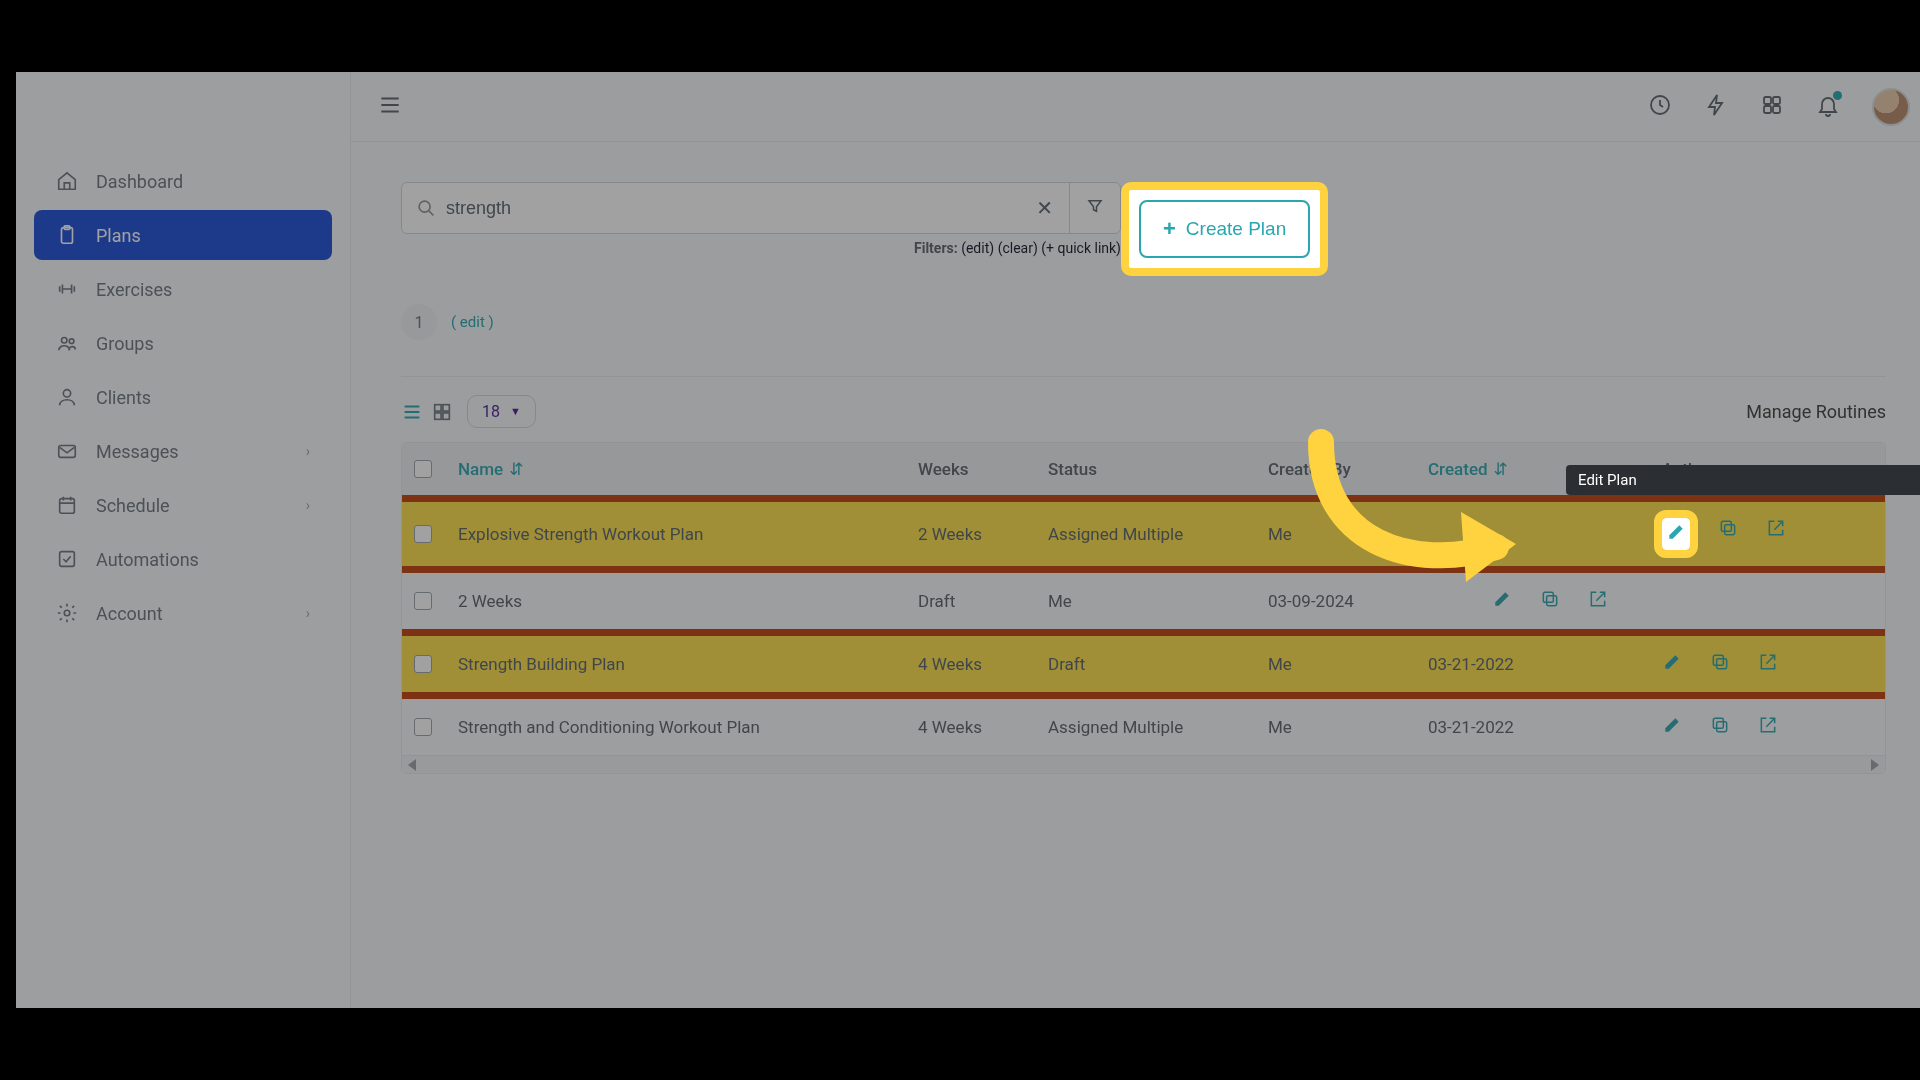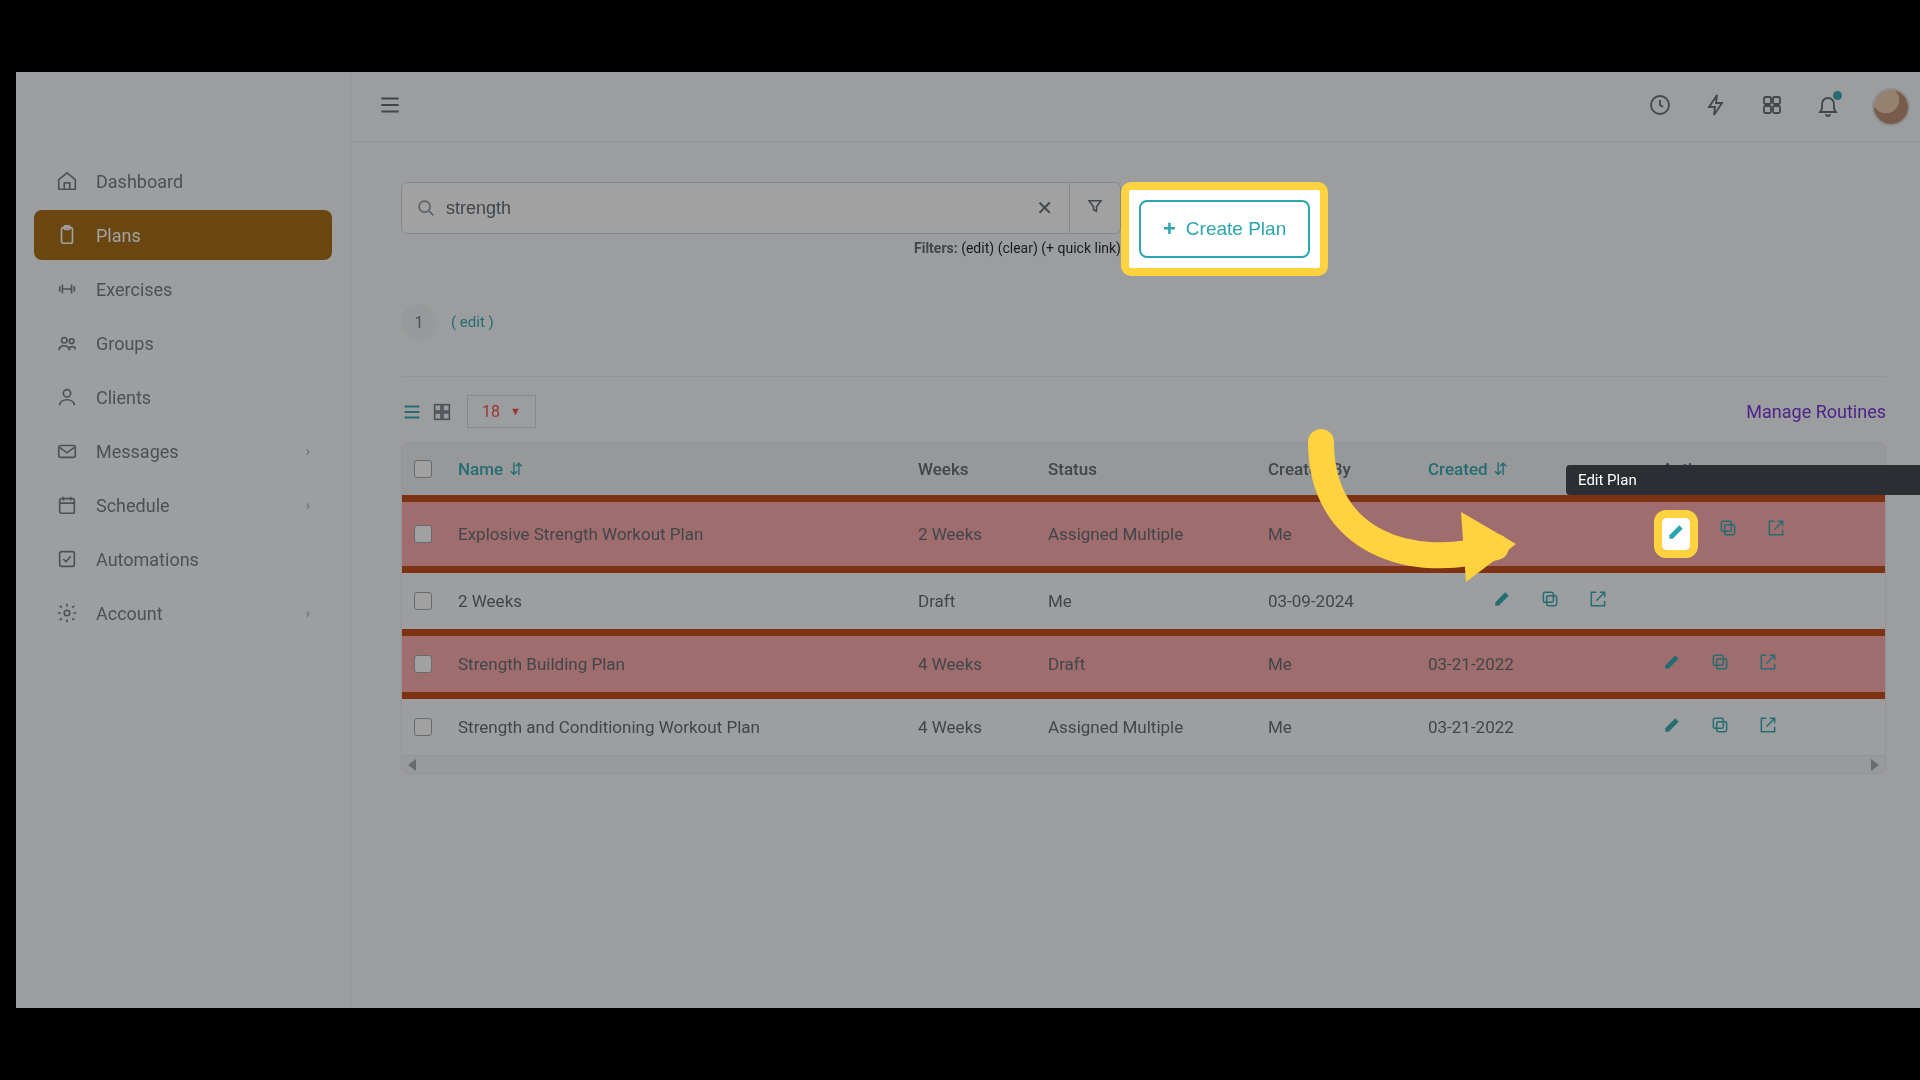--- a/index.html
+++ b/index.html
@@ -1,20 +1,20 @@
 <!DOCTYPE html>
 <html><head>
 <meta charset="utf-8">
 <style>
   * { box-sizing: border-box; margin: 0; padding: 0; }
   html, body { width: 1920px; height: 1080px; font-family: -apple-system, BlinkMacSystemFont, "Segoe UI", Roboto, Arial, sans-serif; background: #000; overflow: hidden; }
   .letterbox { position: absolute; left: 16px; top: 72px; width: 1920px; height: 936px; background: #f7f9fa; }
   .sidebar { position: absolute; left: 0; top: 0; width: 335px; height: 100%; background: #f9fafb; border-right: 1px solid #e5e8eb; padding-top: 80px; }
   .nav-item { display: flex; align-items: center; gap: 18px; padding: 14px 22px; margin: 4px 18px; border-radius: 8px; color: #6b7680; font-size: 18px; cursor: pointer; position: relative; }
-  .nav-item.active { background: #a16207; color: #fff; }
+  .nav-item.active { background: #1d4ed8; color: #fff; }
   .nav-item .chev { margin-left: auto; font-size: 14px; color: #9aa3ab; }
   .icon { display: inline-flex; width: 22px; height: 22px; align-items: center; justify-content: center; }
   .icon svg { width: 22px; height: 22px; stroke: currentColor; fill: none; stroke-width: 1.8; }
   .main { position: absolute; left: 335px; top: 0; right: 0; bottom: 0; }
   .topbar { height: 70px; border-bottom: 1px solid #e5e8eb; display: flex; align-items: center; padding: 0 26px; gap: 20px; }
   .topbar-right { margin-left: auto; display: flex; align-items: center; gap: 32px; }
   .topbar-icon { color: #5a636b; cursor: pointer; position: relative; }
   .topbar-icon svg { width: 24px; height: 24px; stroke: currentColor; fill: none; stroke-width: 1.8; }
   .dot { position: absolute; top: -2px; right: -2px; width: 9px; height: 9px; background: #2aa6b0; border-radius: 50%; }
   .avatar { width: 38px; height: 38px; border-radius: 50%; background: radial-gradient(circle at 35% 30%, #e8c8a8 0 40%, #b8896a 41% 100%); border: 2px solid #d9dde1; }
@@ -31,23 +31,23 @@
   .filters-line b { font-weight: 700; }
   .link { color: #0f172a; cursor: pointer; }
   .create-btn { margin-left: auto; border: 2px solid #2aa6b0; color: #2aa6b0; background: #fff; border-radius: 8px; padding: 14px 22px; font-size: 19px; font-weight: 500; display: flex; align-items: center; gap: 10px; cursor: pointer; }
   .create-wrap { position: relative; padding: 10px; border: 8px solid #ffd23f; border-radius: 10px; background: #fff; }
   .pagination-row { display: flex; align-items: center; gap: 14px; margin-top: 28px; }
   .page-pill { width: 36px; height: 36px; border-radius: 50%; background: #eef1f3; color: #6b7680; display: flex; align-items: center; justify-content: center; font-size: 16px; }
   .page-edit { color: #2aa6b0; font-size: 15px; }
   .toolbar-row { display: flex; align-items: center; margin-top: 36px; border-top: 1px solid #e5e8eb; padding-top: 18px; }
   .view-toggle { display: flex; gap: 8px; color: #6b7680; }
   .view-toggle .active { color: #2aa6b0; }
-  .page-size { margin-left: 14px; border: 1px solid #cfd6db; border-radius: 0; padding: 6px 14px; font-size: 16px; color: #ef4444; display: flex; align-items: center; gap: 10px; cursor: pointer; justify-content: space-between; }
-  .manage-link { margin-left: auto; color: #6d28d9; font-size: 18px; cursor: pointer; }
-  .table { margin-top: 14px; border: 1px solid #e5e8eb; border-radius: 6px; background: #fca5a5; width: 100%; }
+  .page-size { margin-left: 14px; border: 1px solid #cfd6db; border-radius: 10px; padding: 6px 14px; font-size: 16px; color: #4c1d95; display: flex; align-items: center; gap: 10px; cursor: pointer; justify-content: space-between; }
+  .manage-link { margin-left: auto; color: #404040; font-size: 18px; cursor: pointer; }
+  .table { margin-top: 14px; border: 1px solid #e5e8eb; border-radius: 6px; background: #fde047; width: 100%; }
   .thead, .trow { display: grid; grid-template-columns: 44px 460px 130px 220px 160px 170px 1fr; align-items: center; padding: 16px 12px; font-size: 17px; color: #5a636b; }
   .thead { background: #edf0f2; font-weight: 500; }
   .thead .sortable { color: #2aa6b0; display: flex; align-items: center; gap: 6px; cursor: pointer; }
   .trow { border-top: 7px solid #c2410c; }
   .trow:nth-child(even) { background: #f9fafb; }
   .chk { width: 18px; height: 18px; border: 1.6px solid #9aa3ab; border-radius: 3px; background: #fff; cursor: pointer; }
   .actions-cell { display: flex; gap: 28px; justify-content: flex-start; padding-left: 64px; }
   .a-icon { color: #2aa6b0; cursor: pointer; }
   .a-icon svg { width: 20px; height: 20px; stroke: currentColor; fill: none; stroke-width: 1.8; }
   .a-icon.fill svg { fill: currentColor; stroke: none; }

